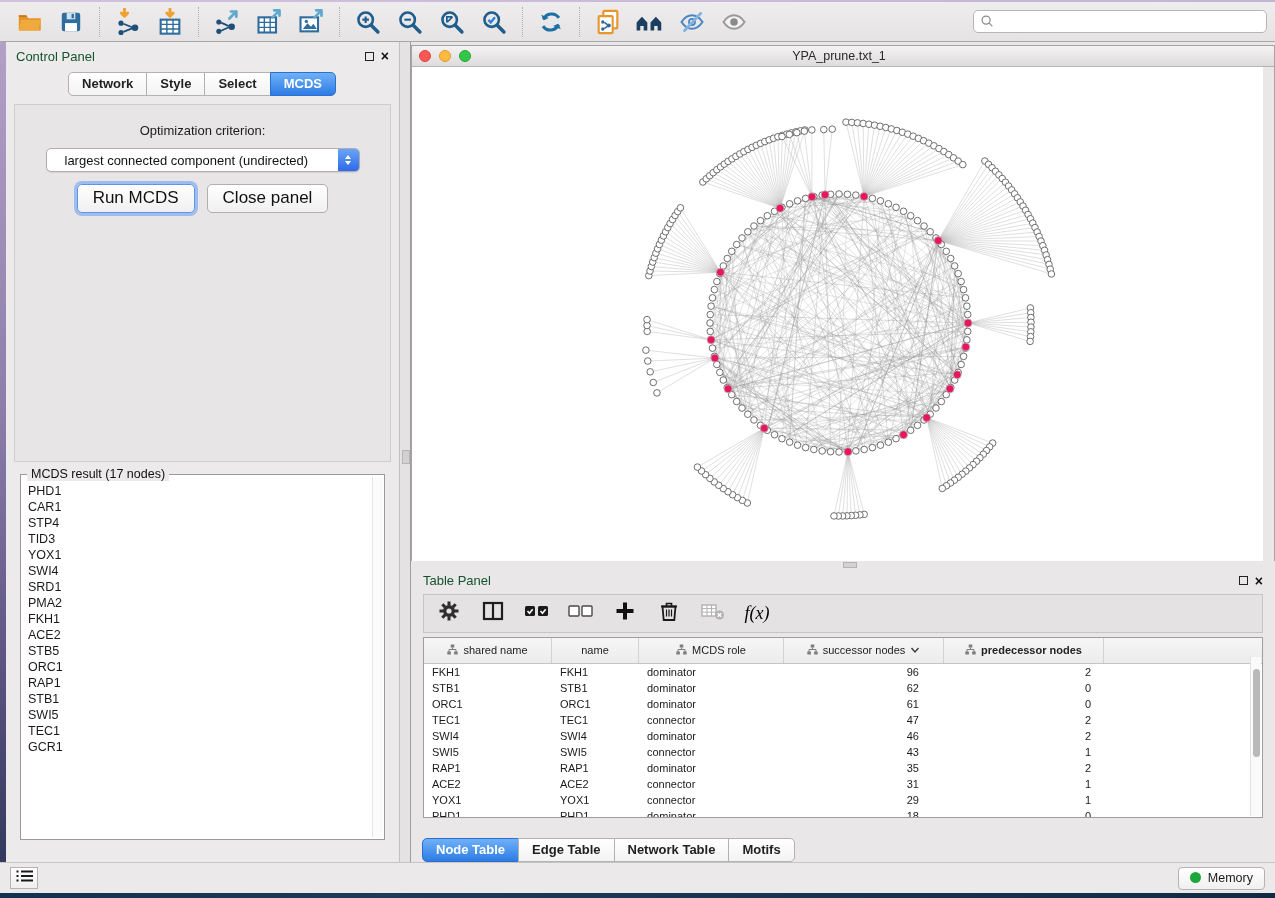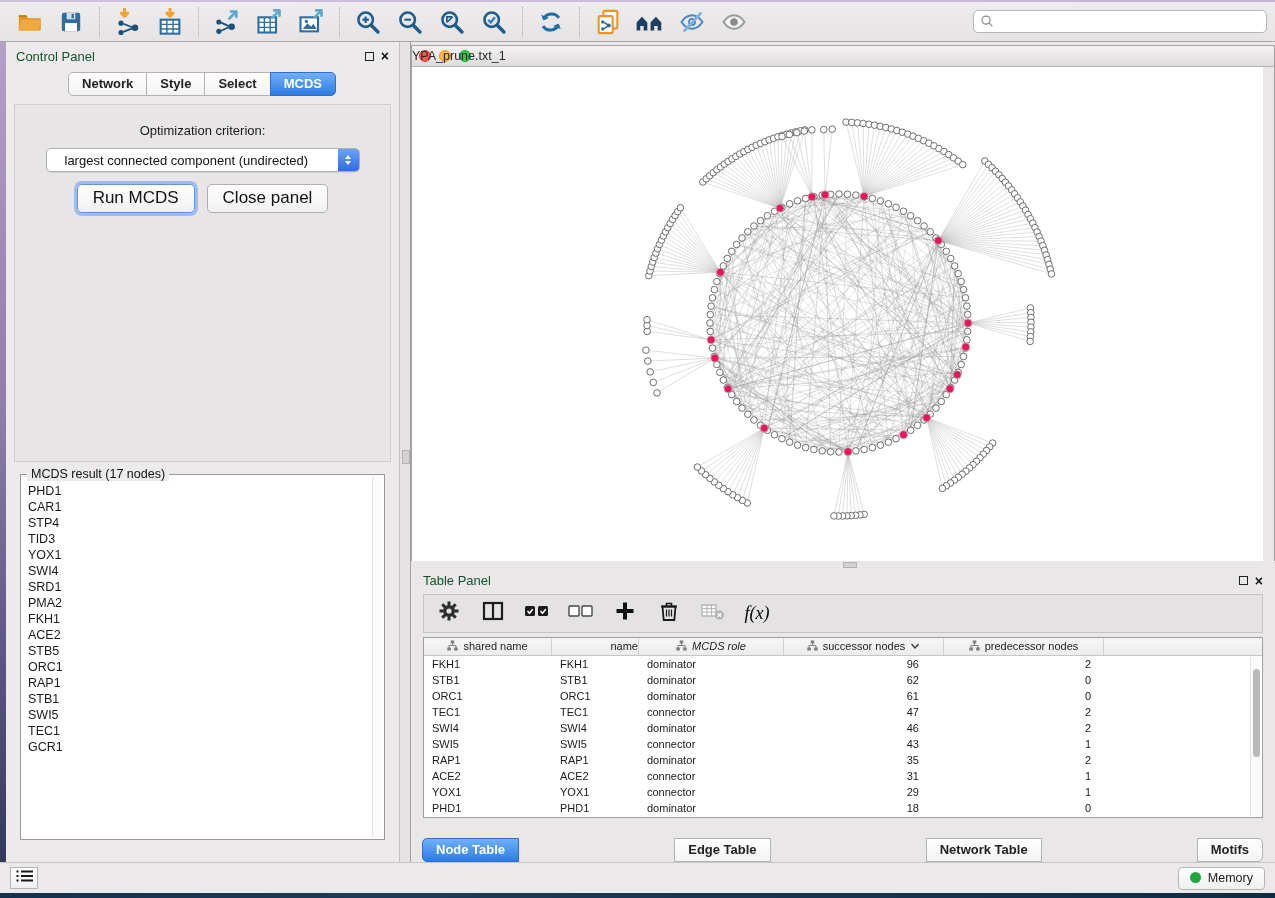--- a/index.html
+++ b/index.html
@@ -53,49 +53,49 @@
   .v-splitter .handle{position:absolute;top:408px;left:2px;width:8px;height:14px;background:#d3d1d1;border:1px solid #b5b3b3;}
   
   .right-col{flex:1;display:flex;flex-direction:column;min-width:0;background:#e9e7e7;padding-top:3px;}
   .net-window{display:flex;flex-direction:column;border:1px solid #a5a3a3;border-bottom:none;}
   .net-titlebar{height:21px;background:linear-gradient(#f4f2f2,#dddbdb);border-bottom:1px solid #b5b3b3;display:flex;align-items:center;position:relative;border-radius:4px 4px 0 0;}
   .lights{display:flex;gap:8px;margin-left:7px;}
   .light{width:12px;height:12px;border-radius:50%;}
   .light.red{background:#fc5753;border:.5px solid #df4541;}
   .light.yellow{background:#fdbc40;border:.5px solid #de9b2d;}
   .light.green{background:#33c748;border:.5px solid #24a835;}
-  .net-title{position:absolute;left:0;right:8px;text-align:left;font-size:12.5px;color:#2a2a2a;}
+  .net-title{position:absolute;left:0;right:8px;text-align:center;font-size:12.5px;color:#2a2a2a;}
   .net-canvas{background:#fff;}
   .h-splitter{height:8px;position:relative;}
   .h-splitter .handle{position:absolute;left:50%;top:1px;width:14px;height:6px;background:#d3d1d1;border:1px solid #b5b3b3;}
   
   .table-panel{flex:1;display:flex;flex-direction:column;padding:0 12px;min-height:0;}
   .tp-titlebar{height:24px;display:flex;align-items:center;}
   .tp-toolbar{height:40px;background:#e4e2e2;border:1px solid #c6c4c4;display:flex;align-items:center;gap:10px;padding:0 8px;margin-top:2px;}
   .tp-tbtn{width:34px;height:32px;display:flex;align-items:center;justify-content:center;}
   .fx{font-family:"Liberation Serif",serif;font-style:italic;font-size:18px;color:#000000;}
   .grid-table{position:relative;border:1px solid #9f9d9d;background:#fff;margin-top:4px;height:188px;overflow:hidden;}
-  .thead{display:flex;height:18px;background:linear-gradient(#f6f6f6,#ececec);border-bottom:1px solid #c6c6c6;}
+  .thead{display:flex;height:26px;background:linear-gradient(#f6f6f6,#ececec);border-bottom:1px solid #c6c6c6;}
   .th{display:flex;align-items:center;justify-content:center;gap:5px;font-size:11px;color:#222;border-right:1px solid #d2d2d2;}
   .th:nth-of-type(1){width:128px;}
-  .th:nth-of-type(2){width:87px;justify-content:flex-end;}
-  .th:nth-of-type(3){width:145px;font-style:italic;}
+  .th:nth-of-type(2){width:87px;}
+  .th:nth-of-type(3){width:145px;}
   .th:nth-of-type(4){width:160px;}
-  .th:nth-of-type(5){width:160px;}
+  .th:nth-of-type(5){width:160px;font-weight:bold;}
   .tbody{position:relative;}
   .tr{display:flex;height:16px;align-items:center;font-size:11px;}
   .td{padding:0 8px;white-space:nowrap;}
   .tr .td:nth-of-type(1){width:128px;}
   .tr .td:nth-of-type(2){width:87px;}
   .tr .td:nth-of-type(3){width:145px;}
   .tr .td:nth-of-type(4){width:160px;text-align:right;padding-right:25px;}
   .tr .td:nth-of-type(5){width:160px;text-align:right;padding-right:13px;}
   .t-scroll{position:absolute;top:19px;right:1px;bottom:1px;width:11px;background:#fafafa;border-left:1px solid #e2e2e2;}
   .t-thumb{position:absolute;top:12px;left:1.5px;width:7px;height:88px;background:#b9b9b9;border-radius:4px;}
-  .tp-tabs{margin-top:20px;display:flex;justify-content:space-between;}
+  .tp-tabs{margin-top:20px;display:flex;justify-content:flex-start;}
   
   .status-bar{height:31px;background:#ebe9e9;border-top:1px solid #c6c4c4;display:flex;align-items:center;padding:0 10px;flex:0 0 auto;}
   .list-btn{width:28px;height:22px;background:linear-gradient(#fff,#f0efef);border:1px solid #b4b2b2;display:flex;align-items:center;justify-content:center;}
   .mem-btn{margin-left:auto;display:flex;align-items:center;gap:7px;background:linear-gradient(#fff,#f1f0f0);border:1px solid #b4b2b2;border-radius:4px;padding:3px 11px 4px;font-size:12.5px;}
   .mem-dot{width:11px;height:11px;border-radius:50%;background:#1ea63c;}
 </style>
 </head>
 <body>
 
 <div class="screen">

